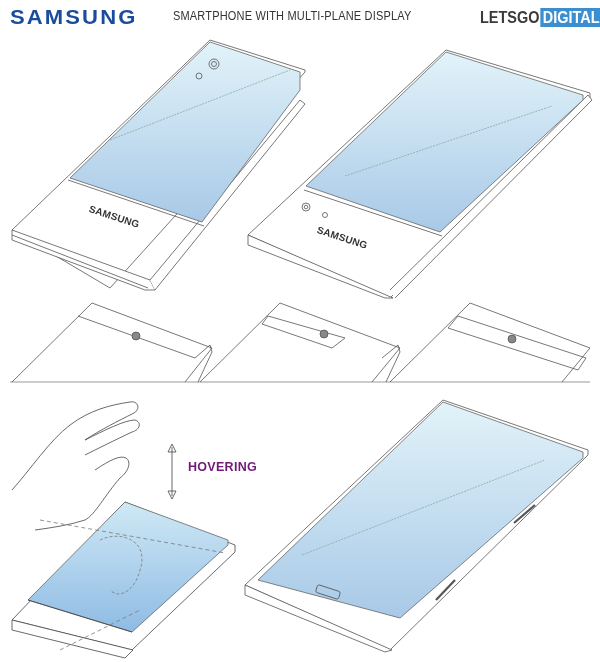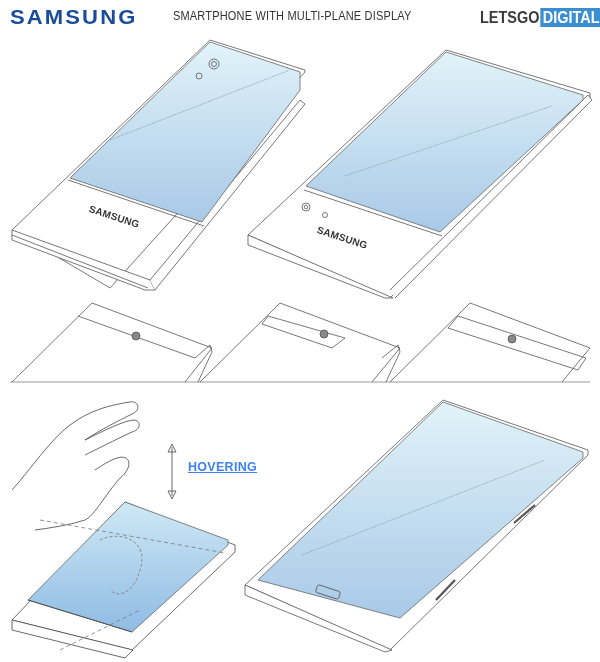--- a/index.html
+++ b/index.html
@@ -4,21 +4,21 @@
 <style>
   html, body { margin:0; padding:0; background:#ffffff; }
   body { width:600px; height:662px; position:relative; overflow:hidden; font-family:"Liberation Sans", sans-serif; }
   .header { position:absolute; left:0; top:0; width:600px; height:34px; }
   .brand { position:absolute; left:10px; top:5px; font-family:"Liberation Sans", sans-serif; font-weight:bold; font-size:21px; letter-spacing:2px; color:#1a4c9c; transform:scaleX(1.05); transform-origin:left; }
   .title { position:absolute; left:173px; top:9px; font-size:12.5px; color:#333; letter-spacing:0.2px; transform:scaleX(0.88); transform-origin:left; white-space:nowrap; }
   .logo { position:absolute; left:480px; top:8px; height:19px; display:flex; align-items:center; font-weight:bold; font-size:17px; transform:scaleX(0.85); transform-origin:left; }
   .logo-a { color:#3a3a3a; }
   .logo-b { color:#fff; background:#3b8fd0; padding:0 3px; margin-left:1px; line-height:19px; }
   svg.art { position:absolute; left:0; top:0; }
-  .label-hover { position:absolute; left:188px; top:460px; font-size:12.5px; font-weight:bold; color:#3b82f6; letter-spacing:0.3px;text-decoration:underline; }
+  .label-hover { position:absolute; left:188px; top:460px; font-size:12.5px; font-weight:bold; color:#701a75; letter-spacing:0.3px; }
   .phone-logo { position:absolute; font-size:10px; font-weight:bold; color:#333; letter-spacing:0.2px; }
 </style>
 </head>
 <body>
 
 <div class="header">
   <div class="brand">SAMSUNG</div>
   <div class="title">SMARTPHONE WITH MULTI-PLANE DISPLAY</div>
   <div class="logo">
     <span class="logo-a">LETSGO</span>

